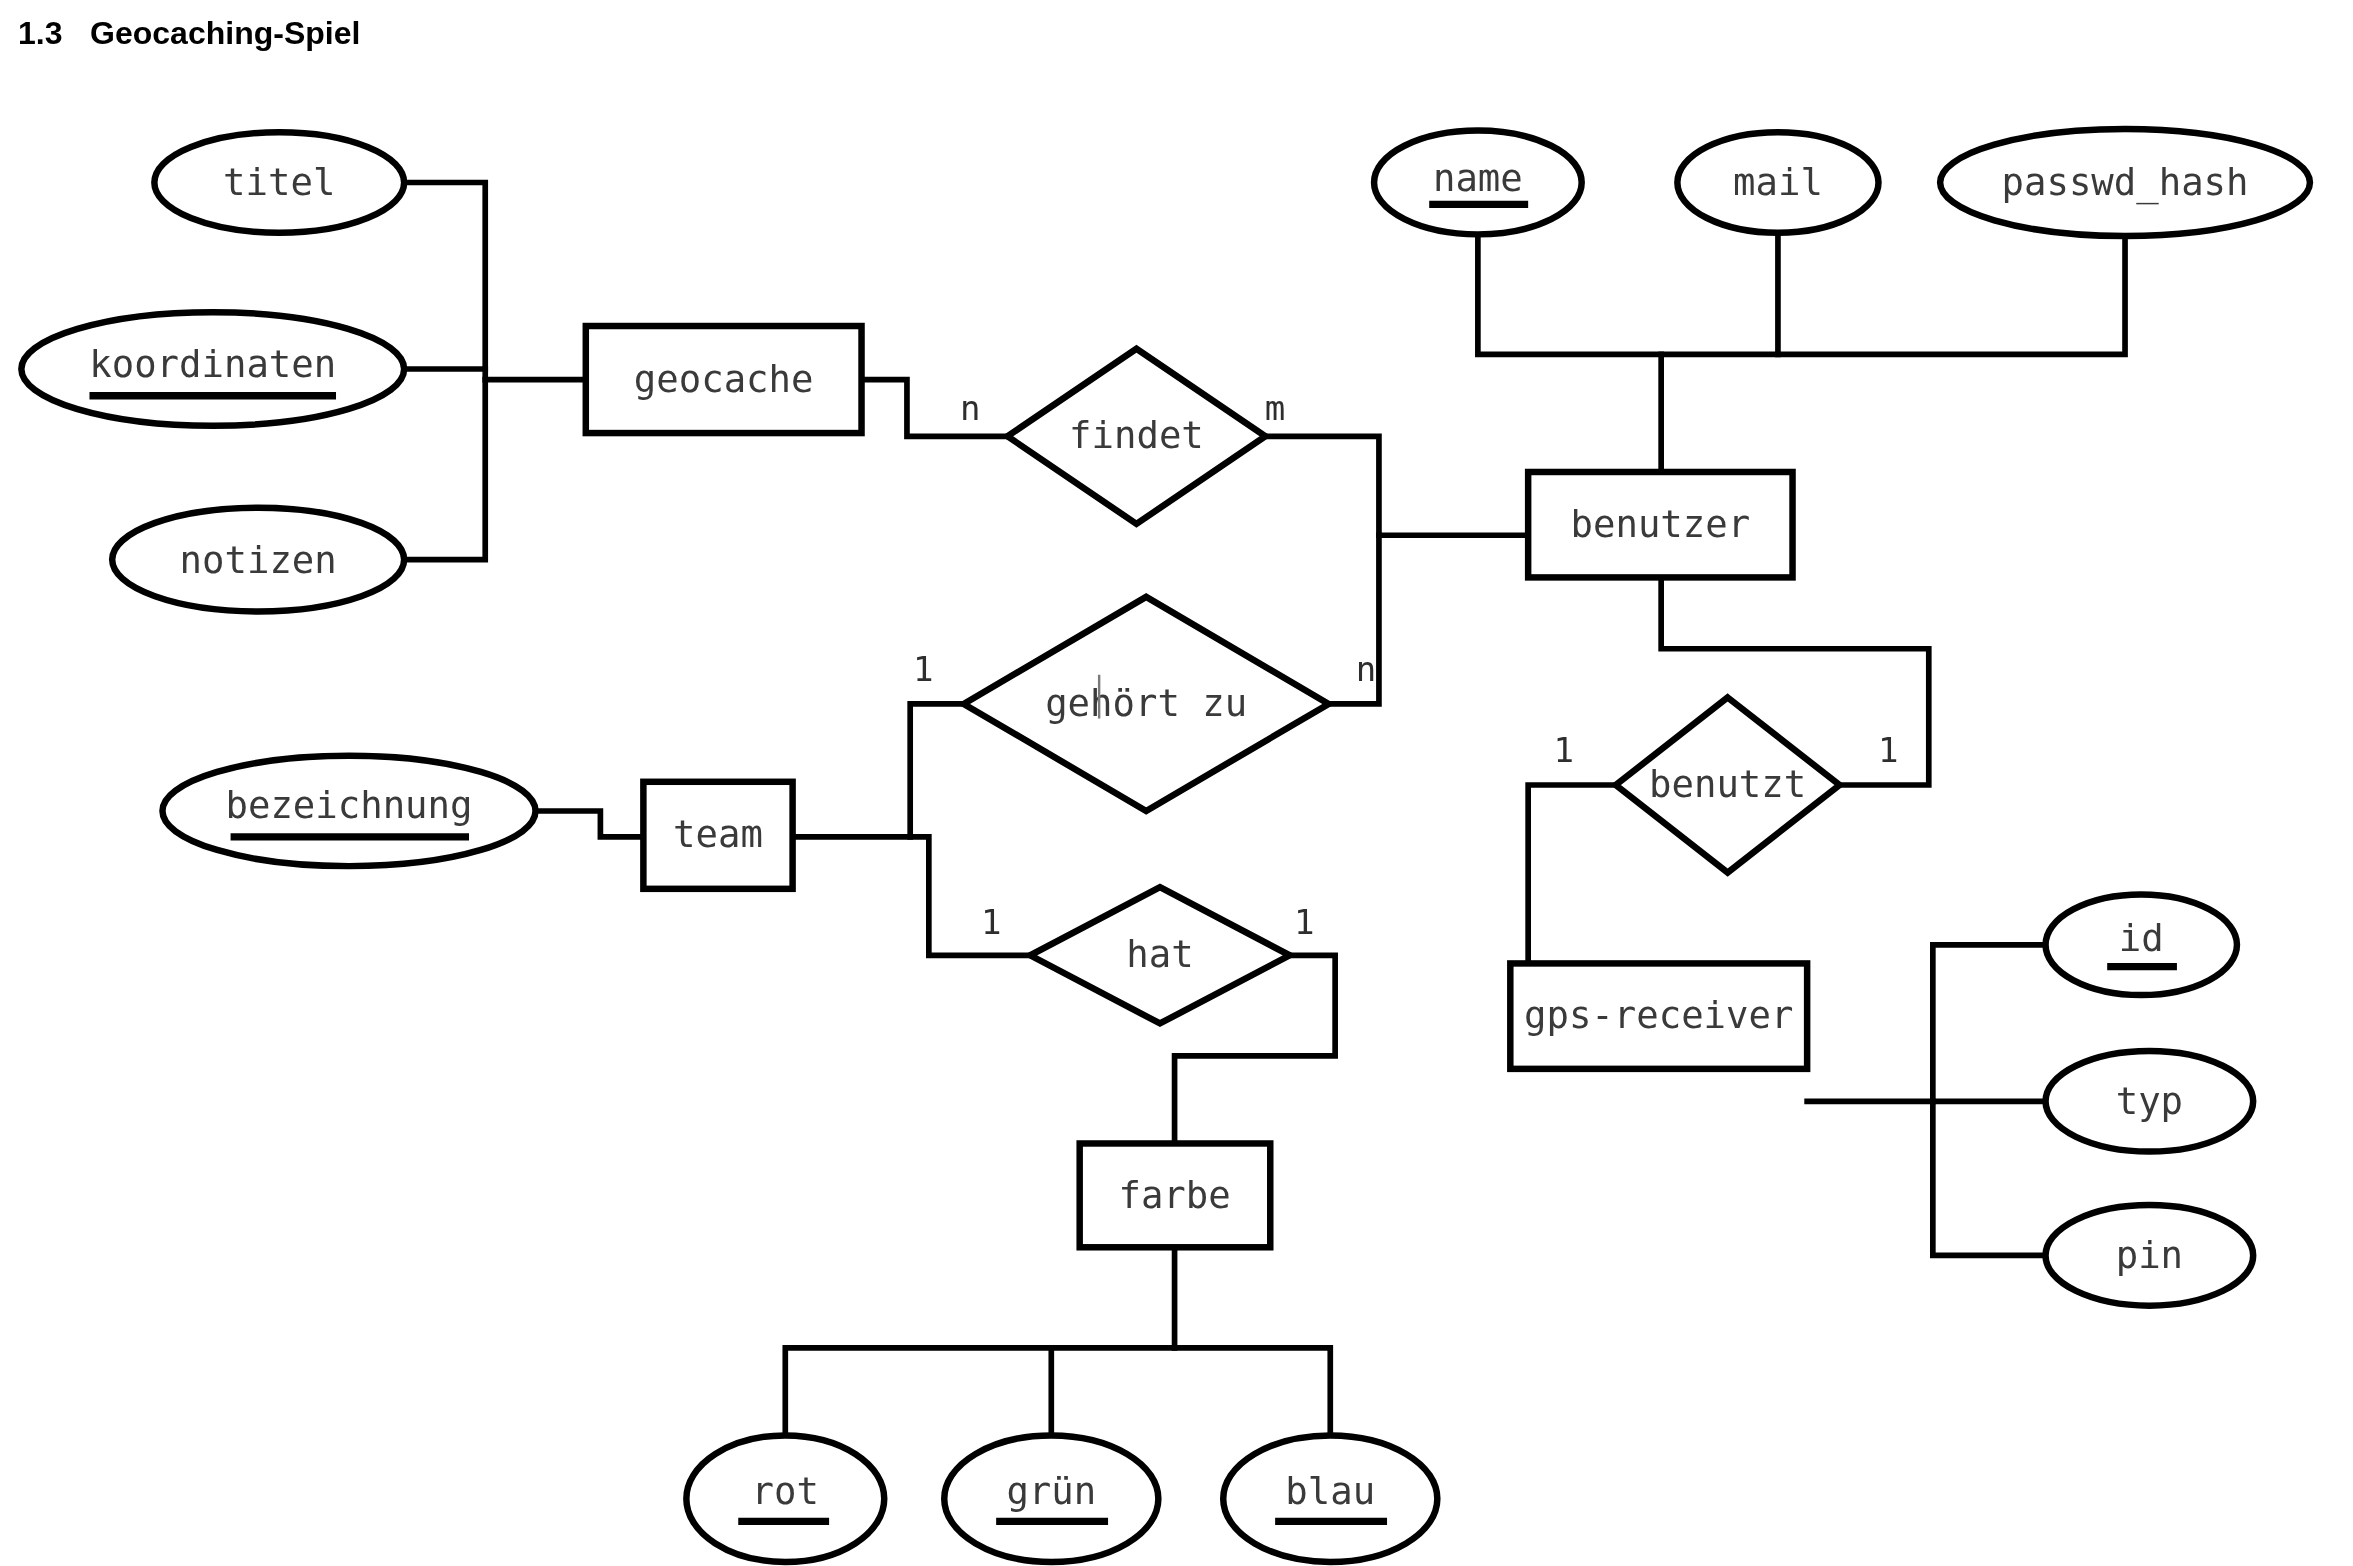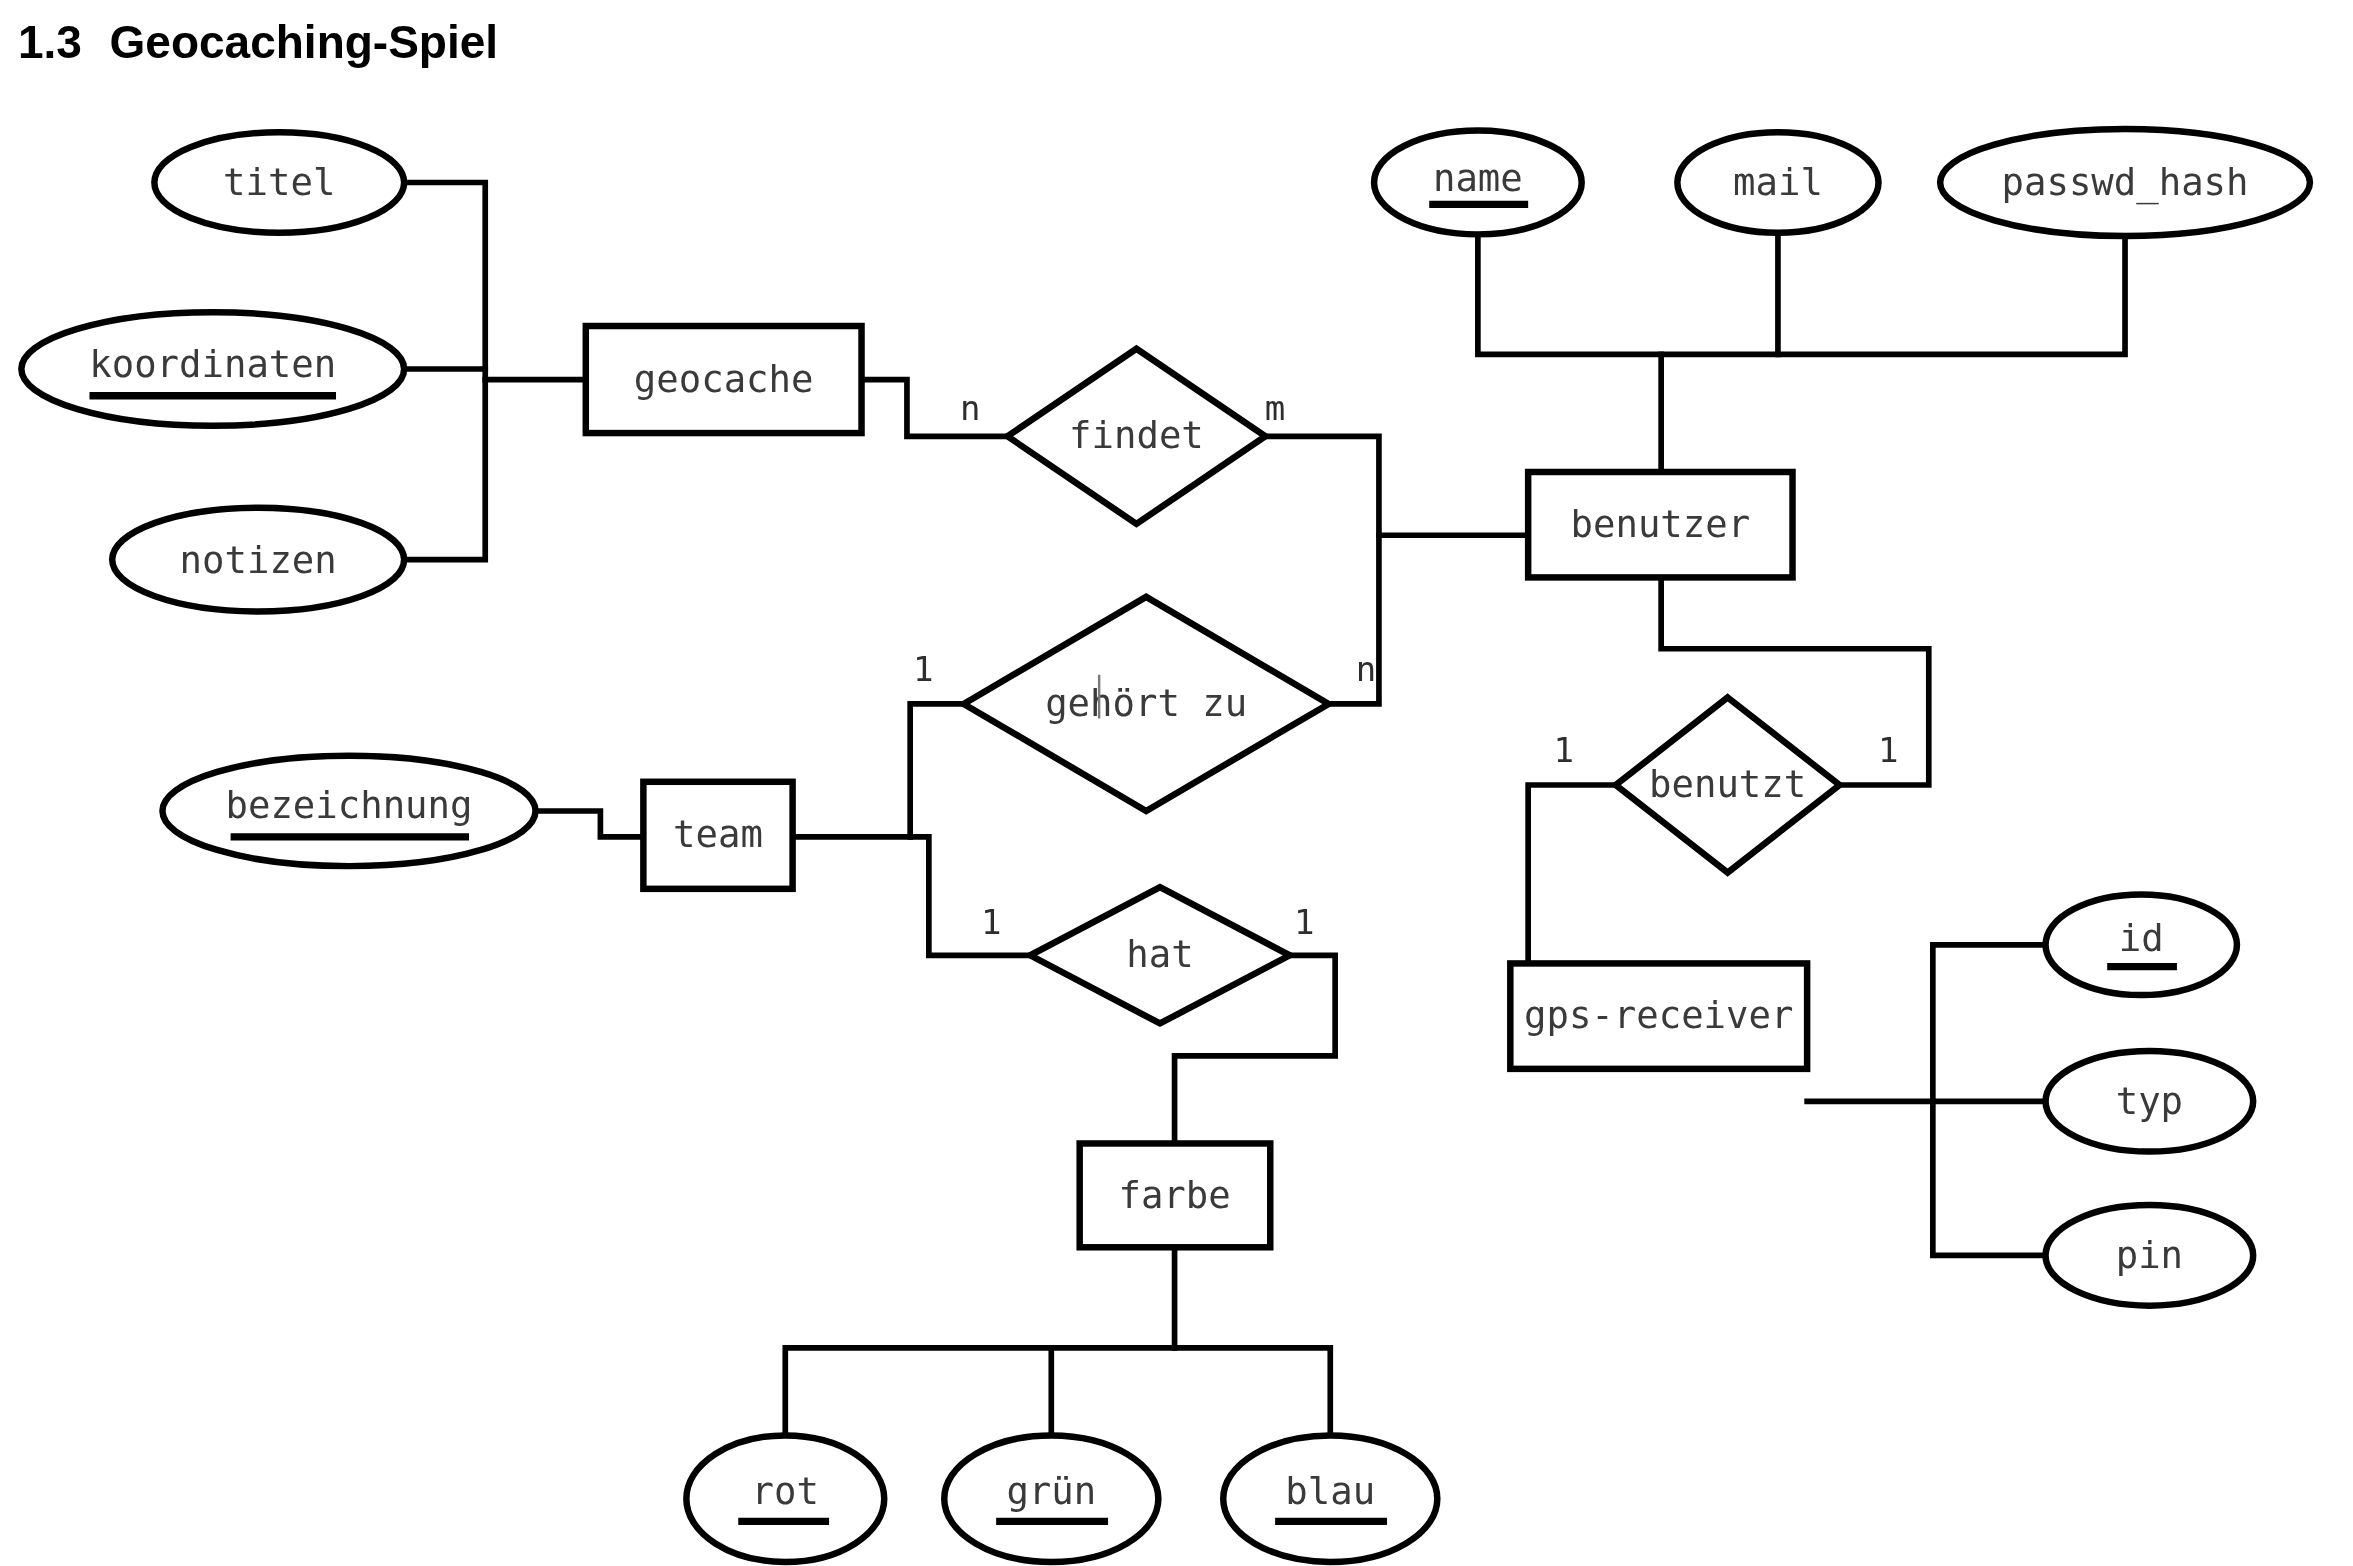--- a/index.html
+++ b/index.html
@@ -18,21 +18,21 @@
     width: 2354px;
     height: 1566px;
     background: #ffffff;
   }
   #heading {
     position: absolute;
     left: 18px;
     top: 14.6px;
     font-family: "Liberation Sans", sans-serif;
     font-weight: bold;
-    font-size: 46px;
+    font-size: 32px;
     color: #000000;
     white-space: pre;
     letter-spacing: 0px;
     text-align: right;
   }
   #heading .num { margin-right: 27.6px; }
   svg#diagram {
     position: absolute;
     left: 0;
     top: 0;

